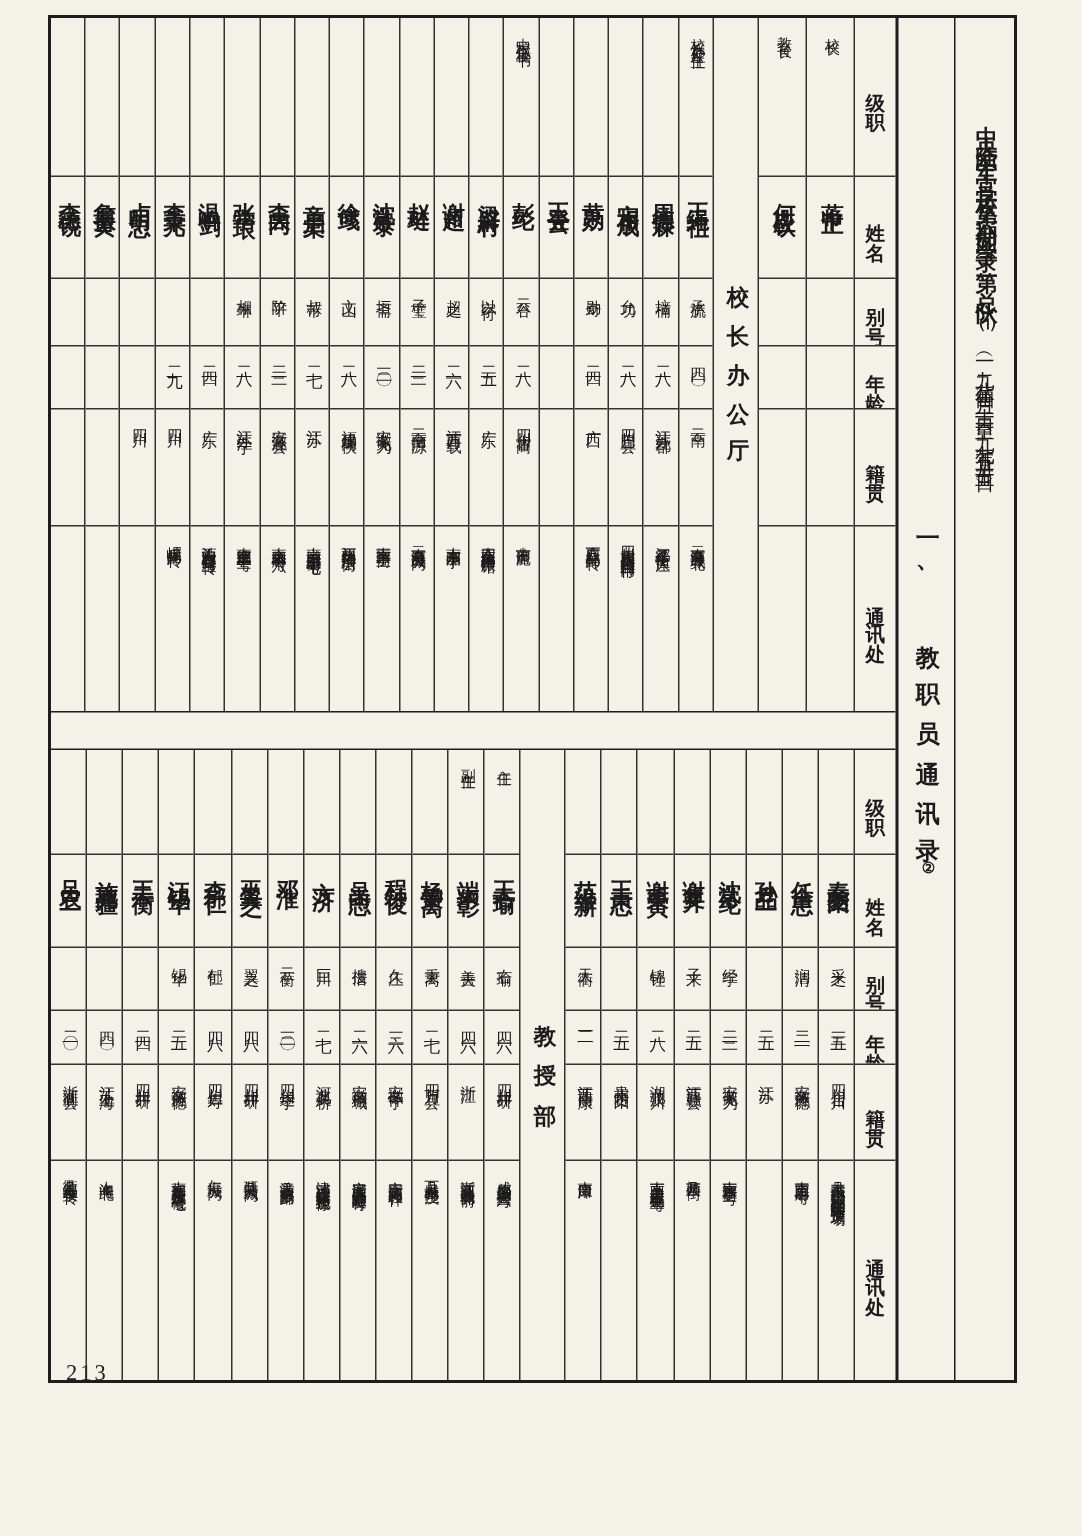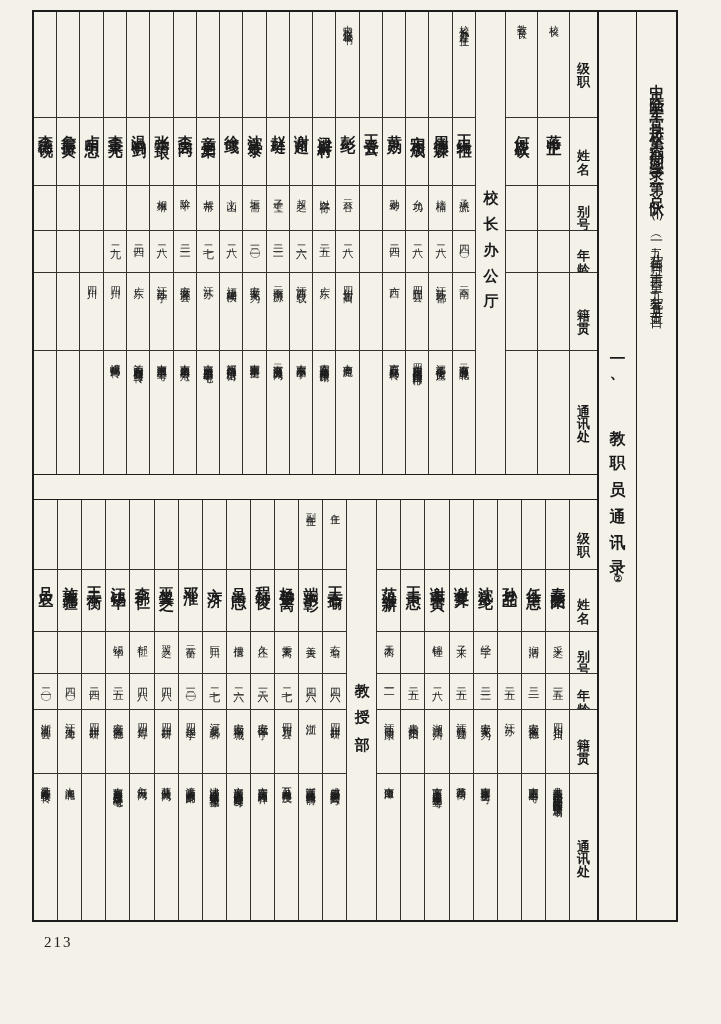--- a/index.html
+++ b/index.html
@@ -61,21 +61,21 @@
   }
   .section-text{font-size:16px;font-weight:700;letter-spacing:26px;}
   .sup{font-size:10px;letter-spacing:0;}
   .title-col{
     flex:0 0 40px;border-left:1.5px solid #1d1d1d;
     box-sizing:border-box;padding-top:60px;
     display:flex;flex-direction:column;align-items:center;row-gap:18px;
   }
   .title-text{font-size:14.5px;font-weight:600;letter-spacing:6.5px;}
   .date-text{font-size:13px;letter-spacing:3.5px;}
-  .pageno{position:absolute;left:44px;top:934px;font-size:15px;letter-spacing:2px;color:#24221f;}
+  .pageno{position:absolute;left:44px;top:908px;font-size:15px;letter-spacing:2px;color:#24221f;}
 </style>
 </head>
 <body>
 
 <div class="page">
   <div class="frame">
 
     <div class="main">
       <div class="table t-top" id="table-top">
           <div class="col head-col">

